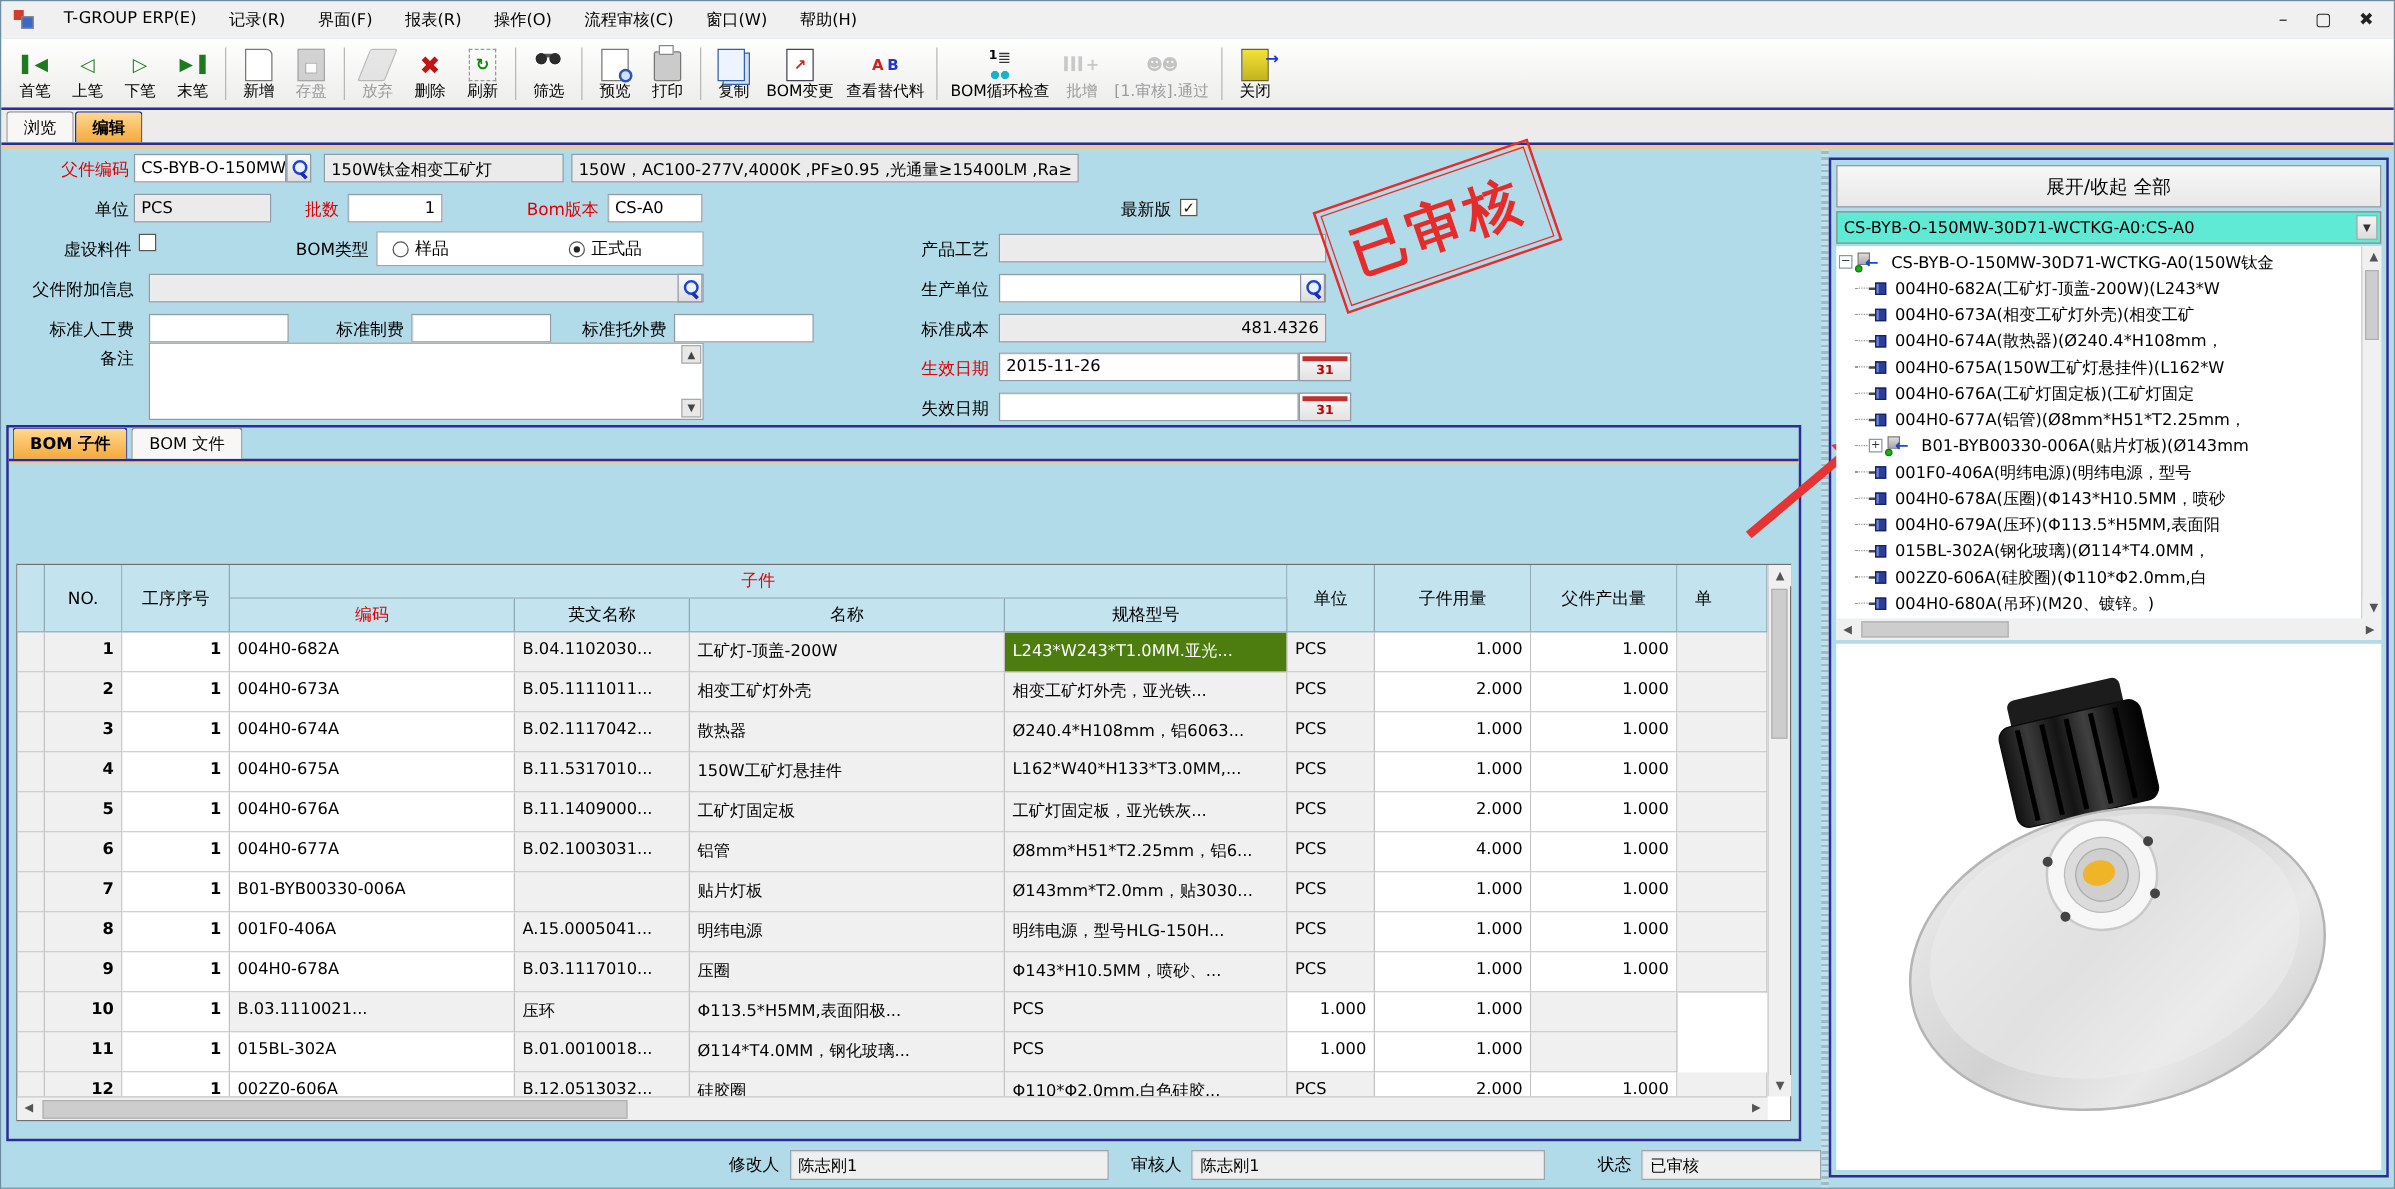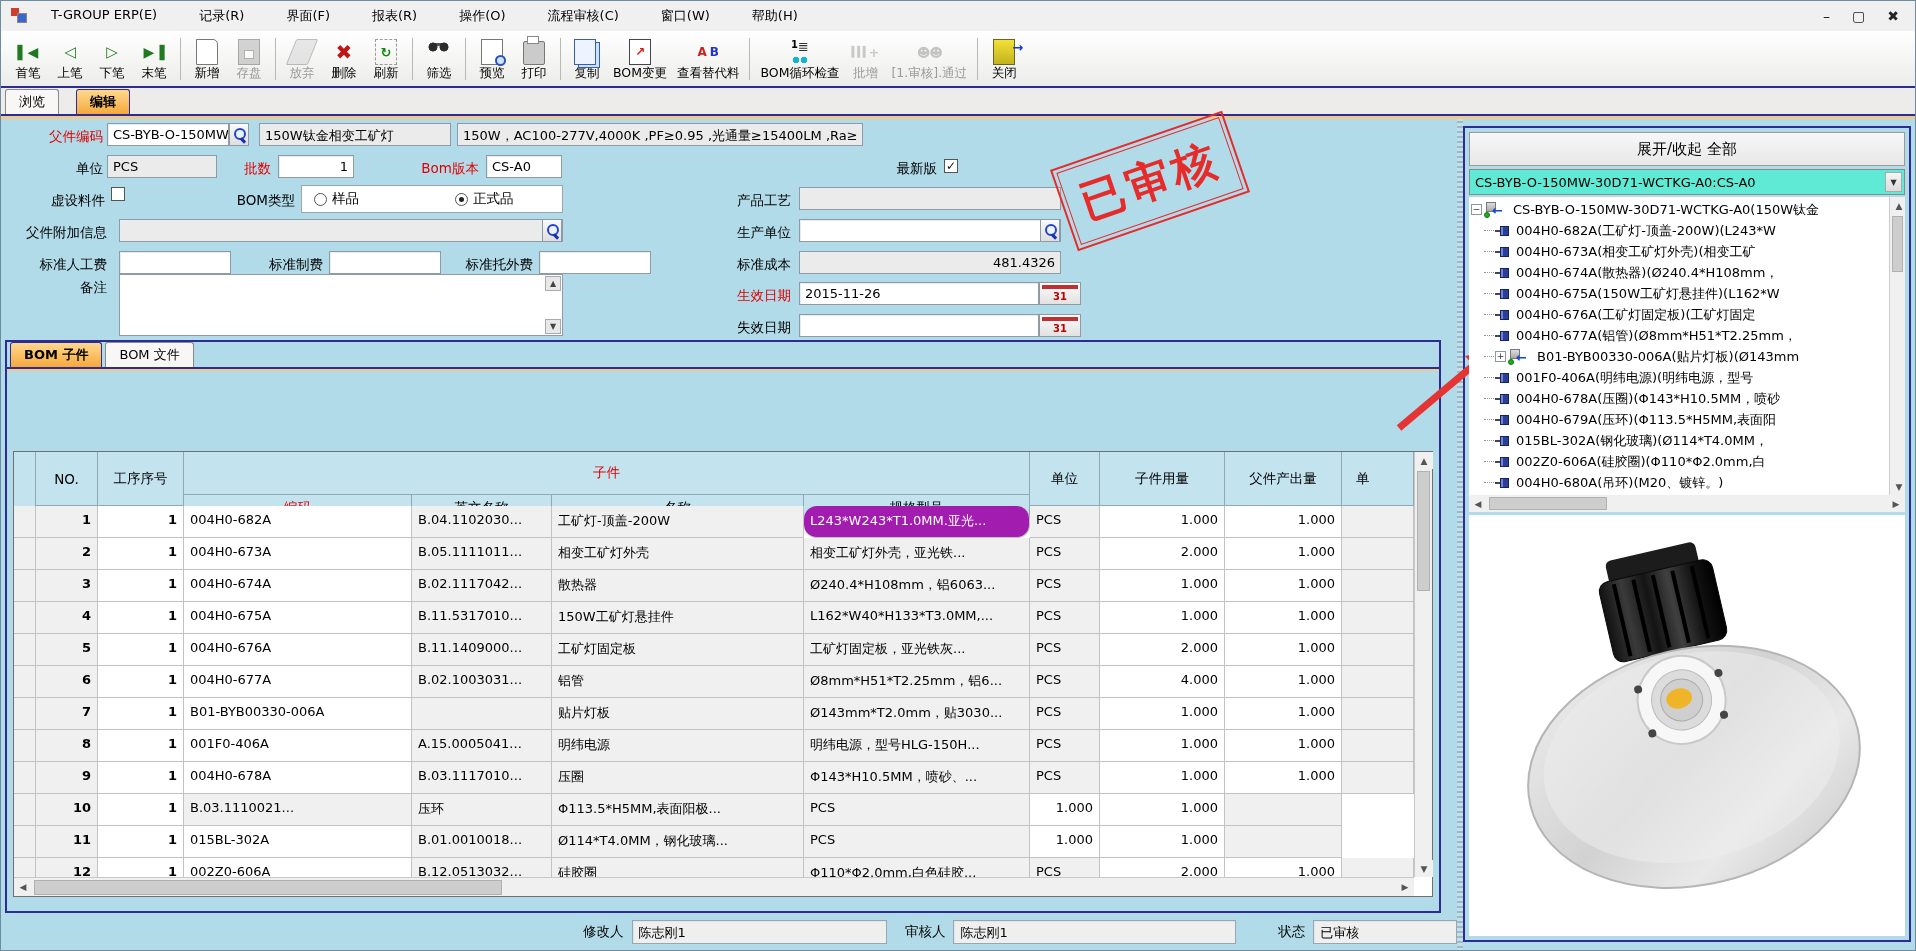--- a/index.html
+++ b/index.html
@@ -5,21 +5,21 @@
   html,body{margin:0;padding:0;background:#7a8a94;}
   *{box-sizing:border-box;}
   .window{position:relative;width:1916px;height:951px;overflow:hidden;background:#b2dbe9;
     font-family:"DejaVu Sans","Liberation Sans",sans-serif;font-size:12px;color:#000;
     border:1px solid #6d8ba1;}
   
   .titlebar{height:30px;background:#f0f0f0;display:flex;align-items:center;padding:0 10px;}
   .app-icon{width:17px;height:16px;position:relative;margin-right:10px;}
   .app-icon .sq1{position:absolute;left:0;top:0;width:8px;height:8px;background:#d23c2a;}
   .app-icon .sq2{position:absolute;left:6px;top:5px;width:10px;height:10px;background:#3c66c8;border:1px solid #888;}
-  .menubar{display:flex;gap:16px;}
+  .menubar{display:flex;}
   .menu-item{padding:5px 13px;font-size:13px;white-space:nowrap;cursor:default;}
   .win-controls{margin-left:auto;display:flex;gap:22px;font-size:14px;color:#222;padding-right:6px;}
   .win-controls span{cursor:default;line-height:14px;}
   
   .toolbar{height:57px;background:linear-gradient(#ffffff,#ececea);display:flex;align-items:stretch;
     padding:2px 4px 1px 6px;border-bottom:2px solid #2c2c94;}
   .tb-btn{display:flex;flex-direction:column;align-items:center;justify-content:flex-end;
     padding:2px 5px 3px 5px;min-width:42px;font-size:12.5px;white-space:nowrap;cursor:default;}
   .tb-btn .tb-icon{height:26px;min-width:22px;display:flex;align-items:center;justify-content:center;
     position:relative;font-size:16px;line-height:1;}
@@ -60,21 +60,21 @@
      radial-gradient(circle at 15px 21px,#17b2cc 3px,transparent 3.6px);background-repeat:no-repeat;height:26px;align-items:flex-start !important;padding-top:1px;}
   .ic-bom-loop-check::before{content:"1";font-size:10px;font-weight:bold;}
   .ic-bom-loop-check::after{content:"≣";font-size:13px;color:#333;}
   .ic-batch-add{color:#9aa4ad;}
   .ic-batch-add::before{content:"▍▍▍";font-size:10px;letter-spacing:-2px;}
   .ic-batch-add::after{content:"+";font-weight:bold;font-size:13px;}
   .ic-approve::before{content:"☻☻";color:#9a9a9a;font-size:13px;letter-spacing:-1px;}
   .ic-close-door{width:13px;height:19px;background:linear-gradient(#f2e136,#c3b31d);border:1px solid #6b6326;position:relative;}
   .ic-close-door::after{content:"→";position:absolute;right:-9px;top:1px;color:#1536d8;font-weight:bold;font-size:13px;}
   
-  .view-tabs{height:26px;background:#edecea;display:flex;align-items:flex-end;padding-left:4px;gap:17px;}
+  .view-tabs{height:26px;background:#edecea;display:flex;align-items:flex-end;padding-left:4px;gap:1px;}
   .tab{padding:3px 13px 3px;border:1px solid #8a8a8a;border-bottom:none;background:#f8f7f5;
     border-radius:3px 3px 0 0;font-size:13px;cursor:default;white-space:nowrap;}
   .tab.active{background:linear-gradient(#ffd88e,#f5a93d);border-color:#2c2c94;font-weight:bold;}
   
   .workspace{position:absolute;left:0;right:0;top:113px;bottom:0;border-top:2px solid #2c2c94;background:#b2dbe9;display:flex;}
   .accent{position:absolute;top:0;left:0;right:0;height:3px;background:#f2c98c;}
   .left-col{width:1456px;display:flex;flex-direction:column;position:relative;}
   .splitter{width:6px;background:repeating-linear-gradient(180deg,#9dbac6 0 2px,#c2e0ea 2px 5px);}
   
   .form-area{height:224px;position:relative;flex:none;}
@@ -115,21 +115,21 @@
   .th{background:#c3e3ef;border-right:1px solid #8fa8b4;border-bottom:1px solid #8fa8b4;
     display:flex;align-items:center;justify-content:center;font-size:13.5px;white-space:nowrap;overflow:hidden;}
   .th.red{color:#e00000;}
   .tb-rows{position:absolute;top:54px;left:0;right:18px;bottom:19px;overflow:hidden;}
   .tr{height:32px;}
   .td{border-right:1px solid #c2c2c2;border-bottom:1px solid #c2c2c2;padding:6px 6px 0;font-size:13px;
     white-space:nowrap;overflow:hidden;background:#f0f0f0;}
   .td.w{background:#fff;}
   .td.num{text-align:right;font-weight:bold;}
   .td.rnum{text-align:right;}
-  .td.sel{background:#a21caf;color:#fff;border-radius:13px;}
+  .td.sel{background:#4d7c0f;color:#fff;}
   .table-head{position:absolute;top:0;left:0;right:18px;}
   .vscroll{position:absolute;top:0;right:0;bottom:19px;width:18px;background:#f0f0f0;border-left:1px solid #c8c8c8;display:flex;flex-direction:column;}
   .vscroll .thumb{margin:2px 2px;height:120px;background:#cdcdcd;border:1px solid #b0b0b0;}
   .vs-sp{flex:1;}
   .hscroll{position:absolute;left:0;right:18px;bottom:0;height:19px;background:#f0f0f0;border-top:1px solid #c8c8c8;display:flex;align-items:center;}
   .hscroll .thumb{width:468px;height:15px;background:#cdcdcd;border:1px solid #b0b0b0;margin-left:2px;}
   .hs-sp{flex:1;}
   .sc-btn{width:18px;height:17px;display:flex;align-items:center;justify-content:center;font-size:9px;color:#555;background:#f0f0f0;cursor:pointer;flex:none;}
   
   .footer-bar{height:37px;display:flex;align-items:center;font-size:13.5px;}
@@ -360,21 +360,21 @@
           <div class="tab active">BOM 子件</div>
           <div class="tab">BOM 文件</div>
         </div>
         <div class="bom-gap"></div>
 
         <div class="bom-table">
           <div class="table-head thead grid-cols">
             <div class="th" style="grid-row:span 2"></div>
             <div class="th" style="grid-row:span 2;height:54px">NO.</div>
             <div class="th" style="grid-row:span 2;height:54px">工序序号</div>
-            <div class="th red" style="grid-column:4/8;height:43px">子件</div>
+            <div class="th red" style="grid-column:4/8;height:27px">子件</div>
             <div class="th" style="grid-row:span 2;grid-column:8;height:54px">单位</div>
             <div class="th" style="grid-row:span 2;grid-column:9;height:54px">子件用量</div>
             <div class="th" style="grid-row:span 2;grid-column:10;height:54px">父件产出量</div>
             <div class="th" style="grid-row:span 2;grid-column:11;height:54px;justify-content:flex-start;padding-left:14px">单</div>
             <div class="th red" style="grid-column:4;height:27px">编码</div>
             <div class="th" style="grid-column:5;height:27px">英文名称</div>
             <div class="th" style="grid-column:6;height:27px">名称</div>
             <div class="th" style="grid-column:7;height:27px">规格型号</div>
           </div>
           <div class="tb-rows">

